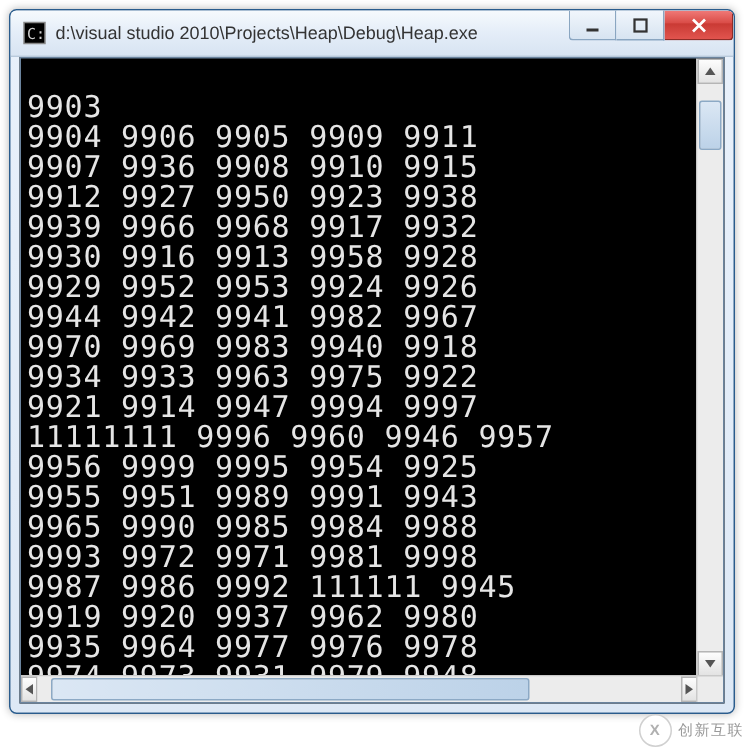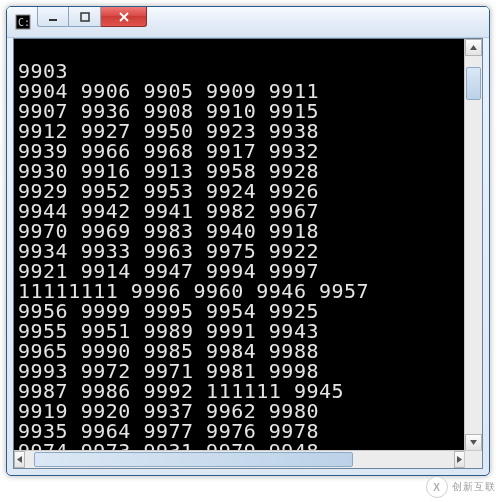--- a/index.html
+++ b/index.html
@@ -171,20 +171,21 @@
 <body>
 
 <div class="window">
   <div class="titlebar">
     <span class="title-icon">
       <svg width="16" height="16" viewBox="0 0 16 16">
         <rect x="1" y="1" width="14" height="14" fill="#000" stroke="#888"></rect>
         <text x="3" y="12" font-size="10" fill="#ccc" font-family="monospace">C:</text>
       </svg>
     </span>
+    <span class="title-text">d:\visual studio 2010\Projects\Heap\Debug\Heap.exe</span>
     <div class="win-buttons">
       <div class="win-btn min">
         <svg width="10" height="10">
             <rect x="1" y="7" width="8" height="2" fill="#333"></rect>
           </svg>
       </div>
       <div class="win-btn max">
         <svg width="10" height="10">
             <rect x="1" y="1" width="8" height="8" fill="none" stroke="#333" stroke-width="1.5"></rect>
           </svg>

